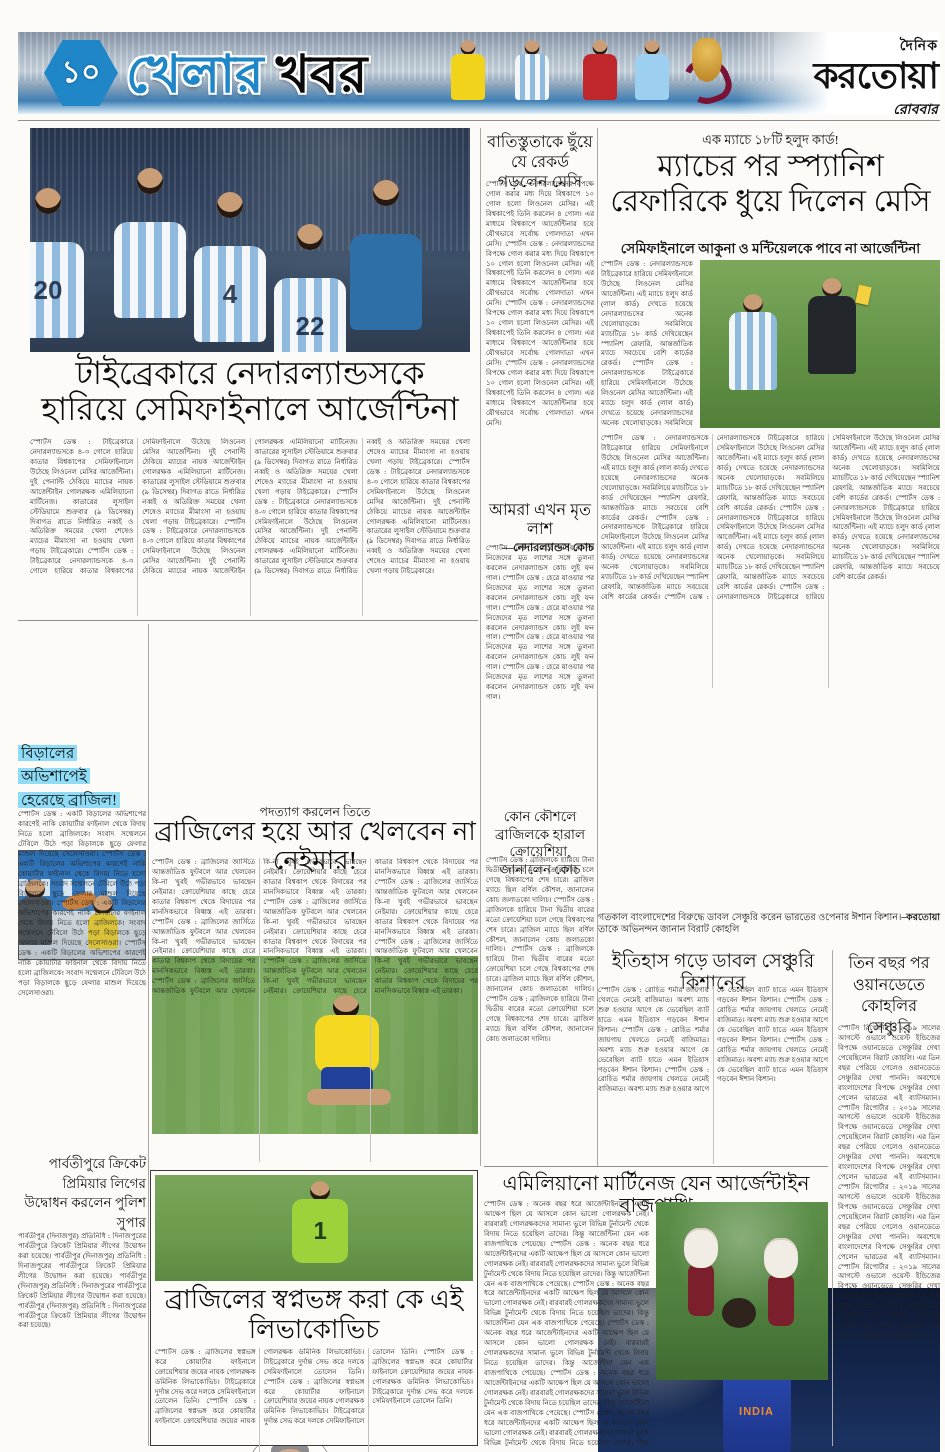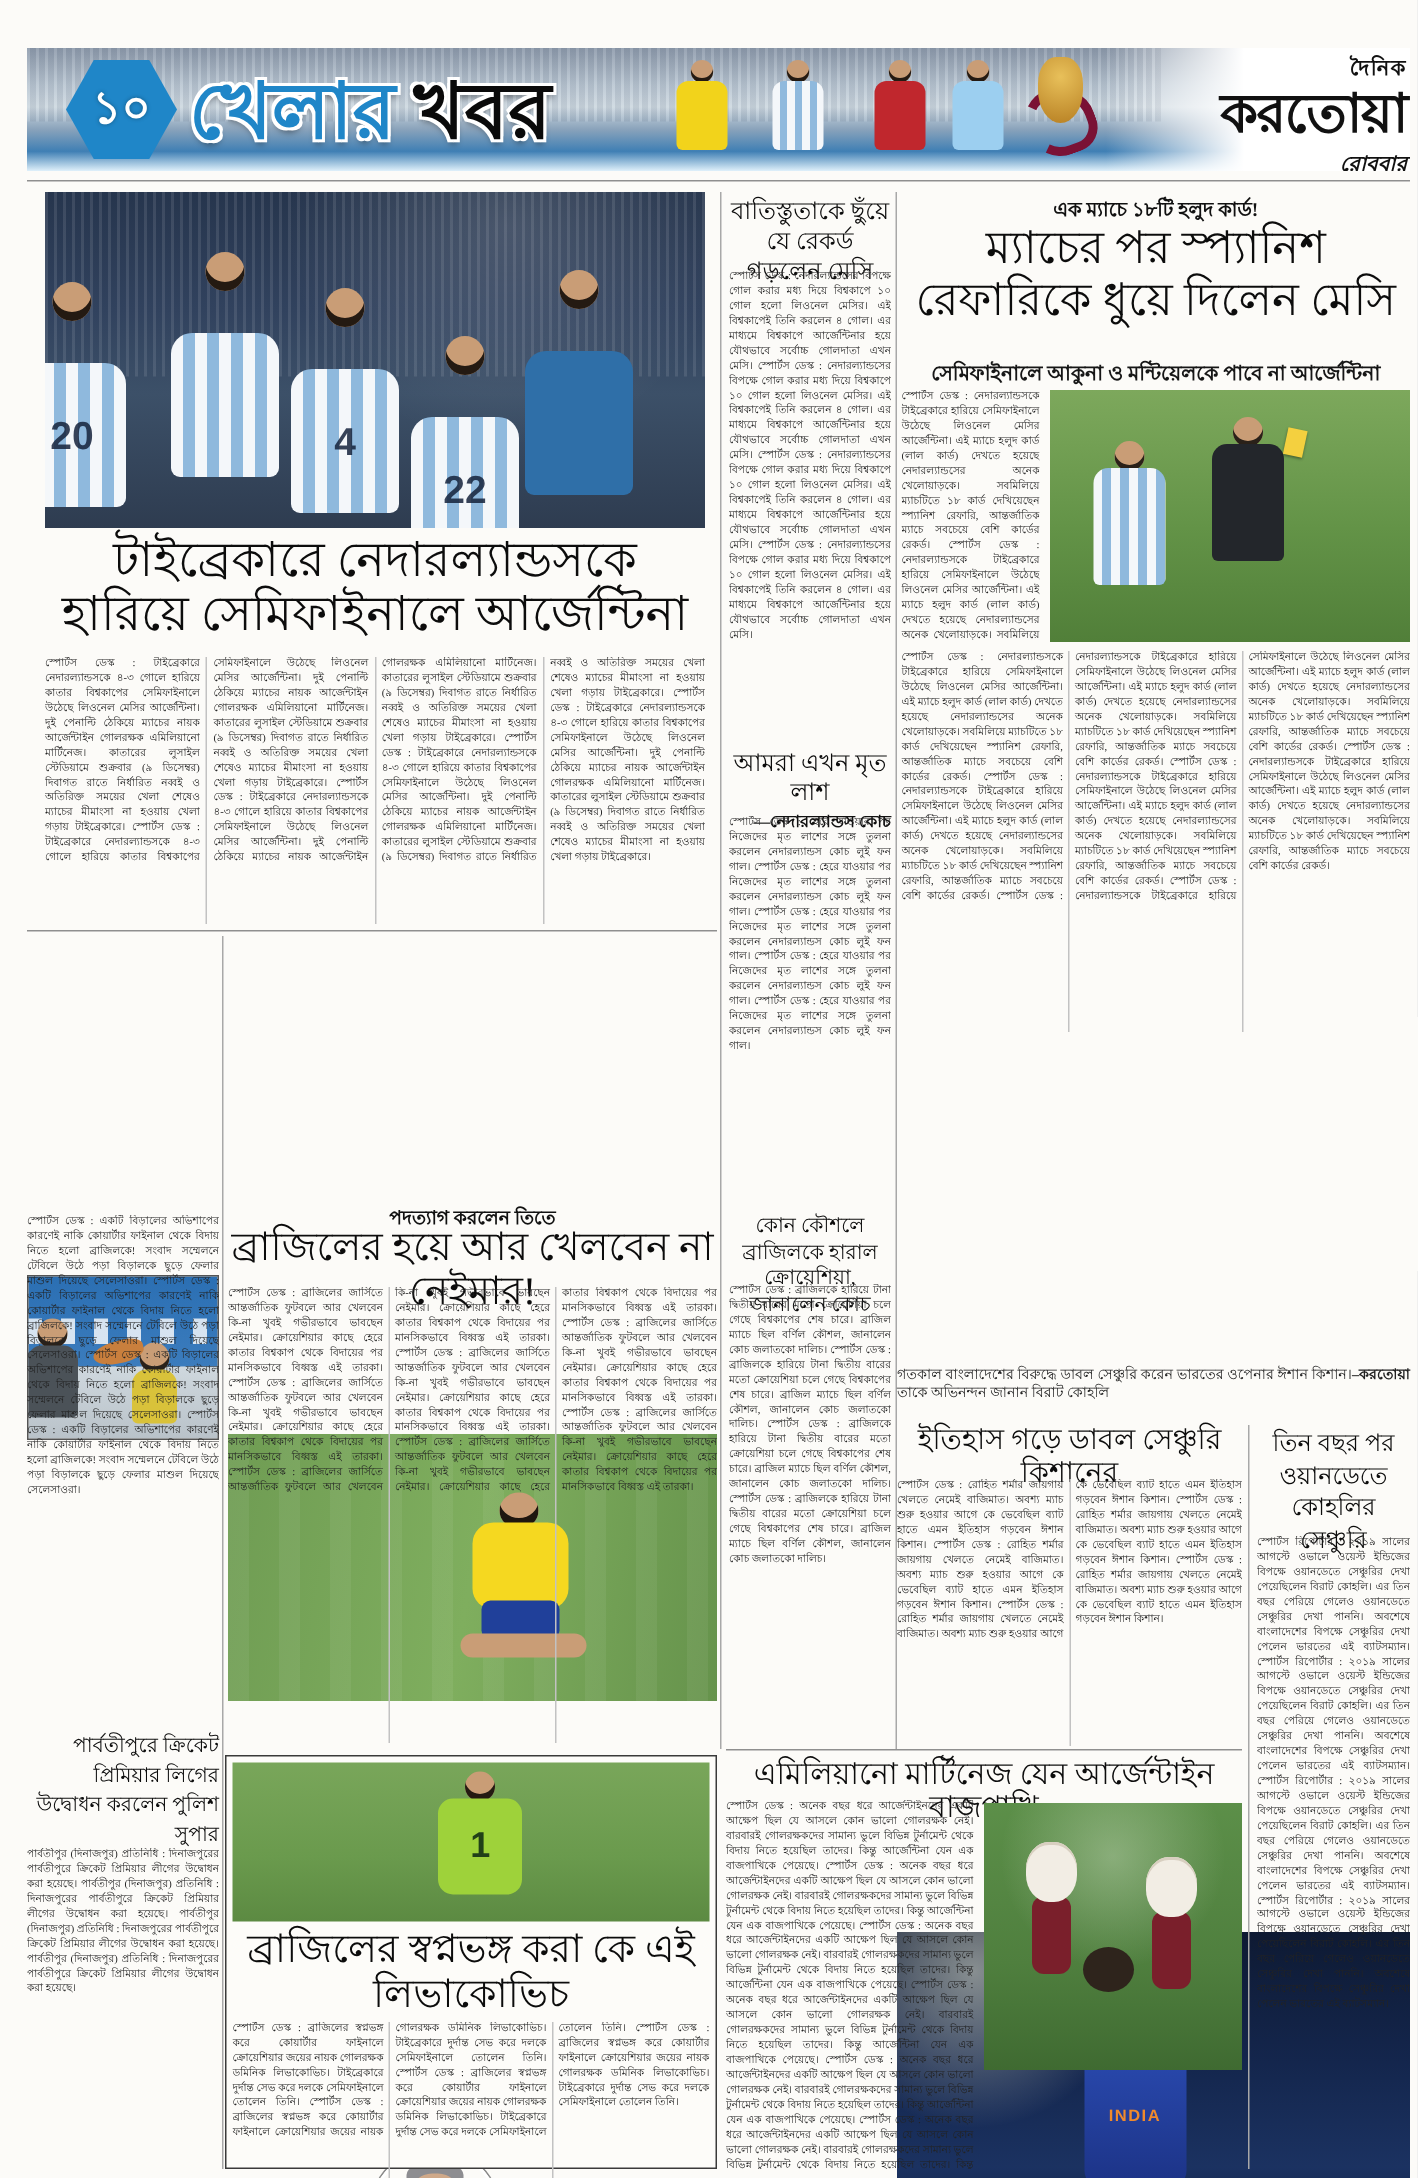--- a/index.html
+++ b/index.html
@@ -4,21 +4,21 @@
 <style>
   * { margin:0; padding:0; box-sizing:border-box; }
   html,body { background:#e8e8e8; }
   #page {
     position:relative; width:945px; height:1452px; margin:0 auto;
     background:#fcfbf8; overflow:hidden;
     font-family:"Liberation Serif","DejaVu Serif",serif; color:#111;
   }
   .abs { position:absolute; }
   .headline { font-weight:normal; color:#0c0c0c; text-align:center; }
-  .kicker { font-weight:bold; text-align:center; color:#111; }
+  .kicker { font-weight:normal; text-align:center; color:#111; }
   .subhead { font-weight:bold; text-align:center; color:#161616; }
   .bodytext {
     font-size:7px; line-height:1.42; text-align:justify; color:#232323;
     overflow:hidden; word-break:break-word;
   }
   .cols2 { column-count:2; column-gap:8px; column-rule:1px solid #c2c2c2; }
   .cols3 { column-count:3; column-gap:8px; column-rule:1px solid #c2c2c2; }
   .cols4 { column-count:4; column-gap:9px; column-rule:1px solid #c2c2c2; }
   .vrule { width:1px; background:#a8a8a8; }
   .hrule { height:1px; background:#8f8f8f; }
@@ -207,20 +207,24 @@
     <div class="figure" style="left:16px; top:28px;">
         <div class="fhead"></div>
         <div class="fbody" style="background:#4b5258; width:34px; height:48px;"></div>
       </div>
     <div class="figure" style="left:84px; top:44px;">
         <div class="fhead"></div>
         <div class="fbody" style="background:#d9c23a; width:30px; height:36px;"></div>
       </div>
     <div class="cat"></div>
   </div>
+  <div class="headline abs" style="left:18px; top:742px; width:128px; font-size:15px; line-height:1.55; text-align:left;">
+    <span class="cyanline">বিড়ালের অভিশাপেই</span><br>
+    <span class="cyanline">হেরেছে ব্রাজিল!</span>
+  </div>
   <div class="bodytext abs" style="left:18px; top:810px; width:128px; height:340px;">স্পোর্টস ডেস্ক : একটি বিড়ালের অভিশাপের কারণেই নাকি কোয়ার্টার ফাইনাল থেকে বিদায় নিতে হলো ব্রাজিলকে! সংবাদ সম্মেলনে টেবিলে উঠে পড়া বিড়ালকে ছুড়ে ফেলার মাশুল দিয়েছে সেলেসাওরা। স্পোর্টস ডেস্ক : একটি বিড়ালের অভিশাপের কারণেই নাকি কোয়ার্টার ফাইনাল থেকে বিদায় নিতে হলো ব্রাজিলকে! সংবাদ সম্মেলনে টেবিলে উঠে পড়া বিড়ালকে ছুড়ে ফেলার মাশুল দিয়েছে সেলেসাওরা। স্পোর্টস ডেস্ক : একটি বিড়ালের অভিশাপের কারণেই নাকি কোয়ার্টার ফাইনাল থেকে বিদায় নিতে হলো ব্রাজিলকে! সংবাদ সম্মেলনে টেবিলে উঠে পড়া বিড়ালকে ছুড়ে ফেলার মাশুল দিয়েছে সেলেসাওরা। স্পোর্টস ডেস্ক : একটি বিড়ালের অভিশাপের কারণেই নাকি কোয়ার্টার ফাইনাল থেকে বিদায় নিতে হলো ব্রাজিলকে! সংবাদ সম্মেলনে টেবিলে উঠে পড়া বিড়ালকে ছুড়ে ফেলার মাশুল দিয়েছে সেলেসাওরা।</div>
   <div class="headline abs" style="left:18px; top:1154px; width:128px; font-size:13.5px; line-height:1.45; text-align:right;">পার্বতীপুরে ক্রিকেট প্রিমিয়ার লিগের উদ্বোধন করলেন পুলিশ সুপার</div>
   <div class="bodytext abs" style="left:18px; top:1232px; width:128px; height:212px;">পার্বতীপুর (দিনাজপুর) প্রতিনিধি : দিনাজপুরের পার্বতীপুরে ক্রিকেট প্রিমিয়ার লীগের উদ্বোধন করা হয়েছে। পার্বতীপুর (দিনাজপুর) প্রতিনিধি : দিনাজপুরের পার্বতীপুরে ক্রিকেট প্রিমিয়ার লীগের উদ্বোধন করা হয়েছে। পার্বতীপুর (দিনাজপুর) প্রতিনিধি : দিনাজপুরের পার্বতীপুরে ক্রিকেট প্রিমিয়ার লীগের উদ্বোধন করা হয়েছে। পার্বতীপুর (দিনাজপুর) প্রতিনিধি : দিনাজপুরের পার্বতীপুরে ক্রিকেট প্রিমিয়ার লীগের উদ্বোধন করা হয়েছে।</div>
 
   <div id="neymar-photo" class="photo abs" style="left:152px; top:622px; width:326px; height:178px;">
     <div class="grasstex"></div>
     <div id="ney-fig">
         <div class="nhead"></div>
         <div class="ntorso"></div>
         <div class="nshorts"></div>

